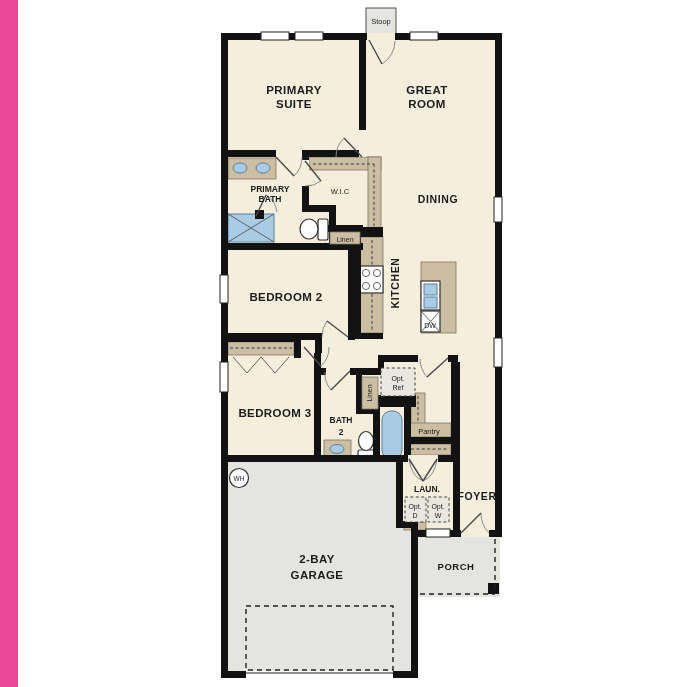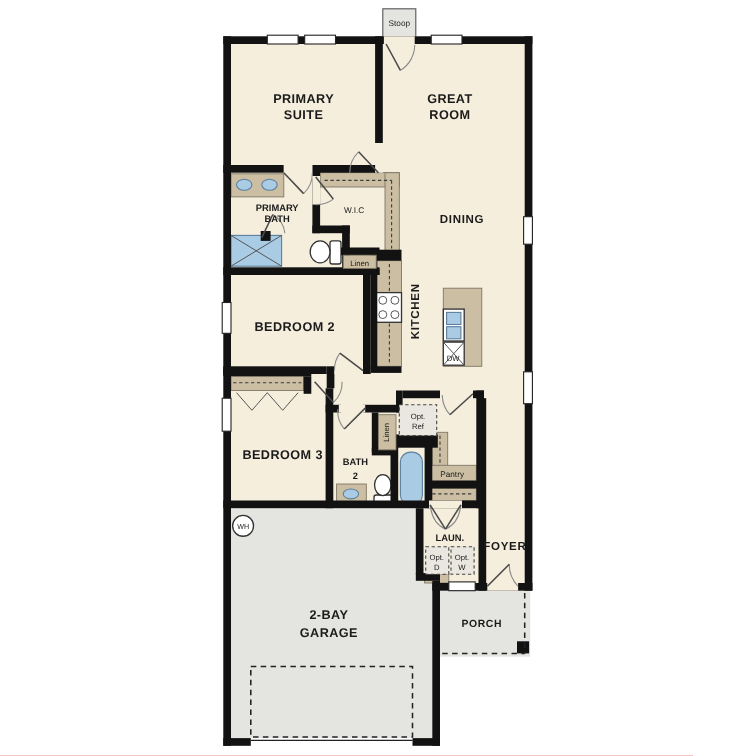--- a/index.html
+++ b/index.html
@@ -1,16 +1,16 @@
 <!DOCTYPE html>
 <html style="--floor: #f5eedd; --wall: #121212; --counter: #cbbea2; --fixture: #a9cbe4; --concrete: #e4e4e0; --optbox: #e9e7df;"><head>
 <meta charset="utf-8">
 <style>
   html,body{margin:0;padding:0;background:#fff;}
-  #stage{position:relative;width:630px;height:687px;background:#ef4444;overflow:hidden;}
+  #stage{position:relative;width:630px;height:687px;background:#ec4899;overflow:hidden;padding-left:18px;}
   svg{display:block;}
   svg text{font-family:"Liberation Sans","DejaVu Sans",sans-serif;fill:#1b1b1b;text-anchor:middle;}
   .wall{fill:var(--wall);}
   .floor{fill:var(--floor);}
   .tan{fill:var(--counter);stroke:#7d7564;stroke-width:0.8;}
   .blue{fill:var(--fixture);stroke:#5b7f9d;stroke-width:1;}
   .conc{fill:var(--concrete);}
   .win{fill:#ffffff;stroke:#222222;stroke-width:1;}
   .gap{fill:var(--floor);}
   .arc{fill:none;stroke:#8a8a8a;stroke-width:1;}

